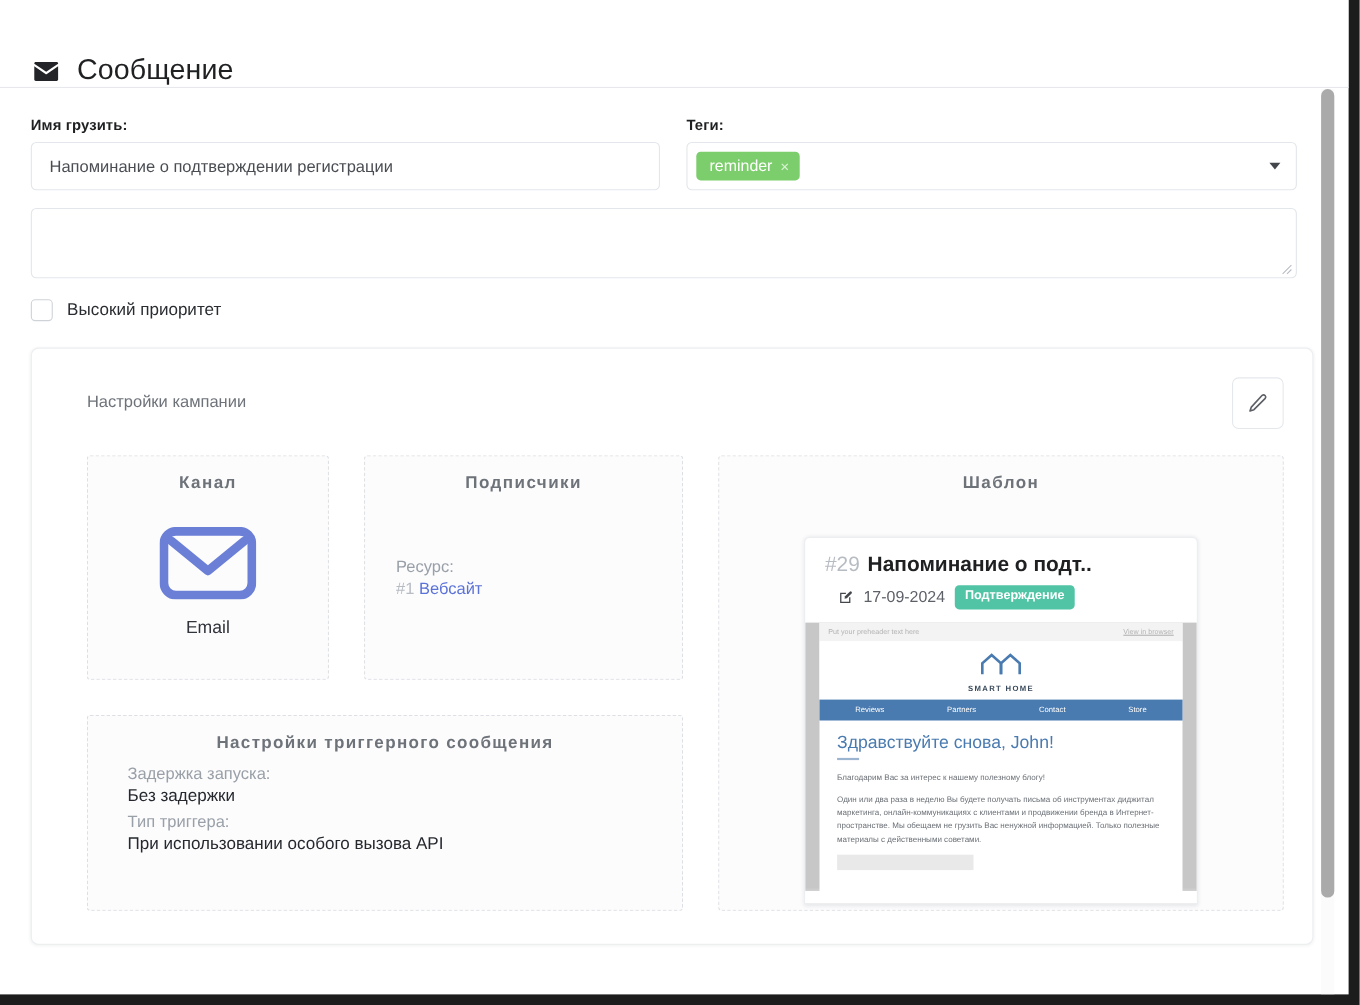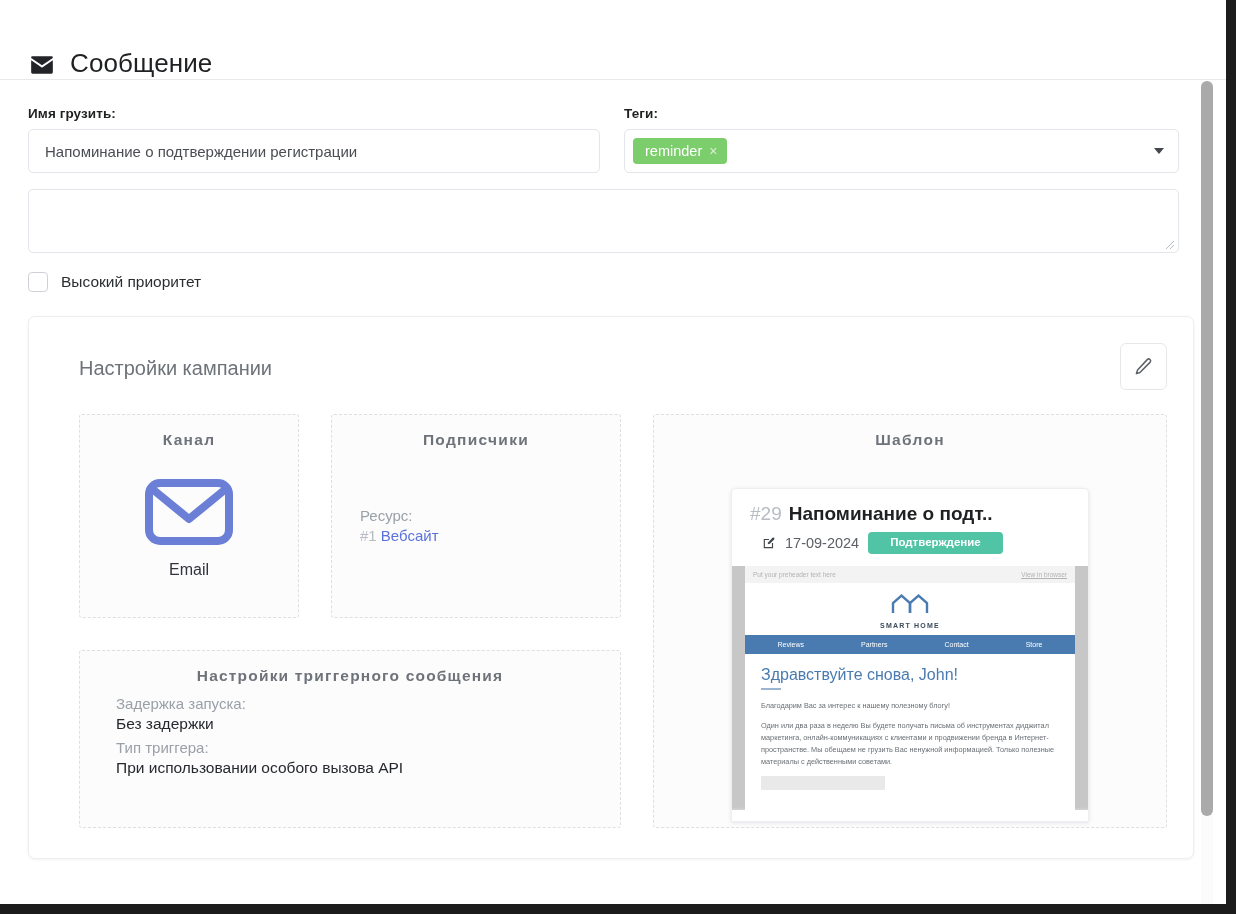--- a/index.html
+++ b/index.html
@@ -174,21 +174,21 @@
     padding: 26px 26px 30px 26px;
     position: relative;
     width: 1166px;
   }
   .settings-head {
     display: flex;
     align-items: flex-start;
     justify-content: space-between;
   }
   .settings-title {
-    font-size: 20px;
+    font-size: 15px;
     color: #6e737a;
     font-weight: 400;
     padding: 14px 0 0 24px;
   }
   .edit-btn {
     width: 47px; height: 47px;
     border: 1px solid #e5e8eb;
     border-radius: 6px;
     background: #fff;
     display: flex; align-items: center; justify-content: center;
@@ -289,21 +289,21 @@
   .tpl-num { font-size: 19px; color: #b7bcc3; }
   .tpl-name { font-size: 19px; font-weight: bold; color: #1f2022; }
   .tpl-line2 { display: flex; align-items: center; gap: 9px; margin-top: 7px; padding-left: 12px; }
   .tpl-date { font-size: 14.5px; color: #5d6167; }
   .tpl-badge {
     background: #51c4a5;
     color: #fff;
     font-size: 11.5px;
     font-weight: bold;
     border-radius: 4px;
-    padding: 5px 22px;
+    padding: 5px 9px;
     line-height: 1;
     text-align: center;
   }
 
   
   .preview {
     background: #c7c7c7;
     padding: 0 13px;
     height: 244px;
     overflow: hidden;

